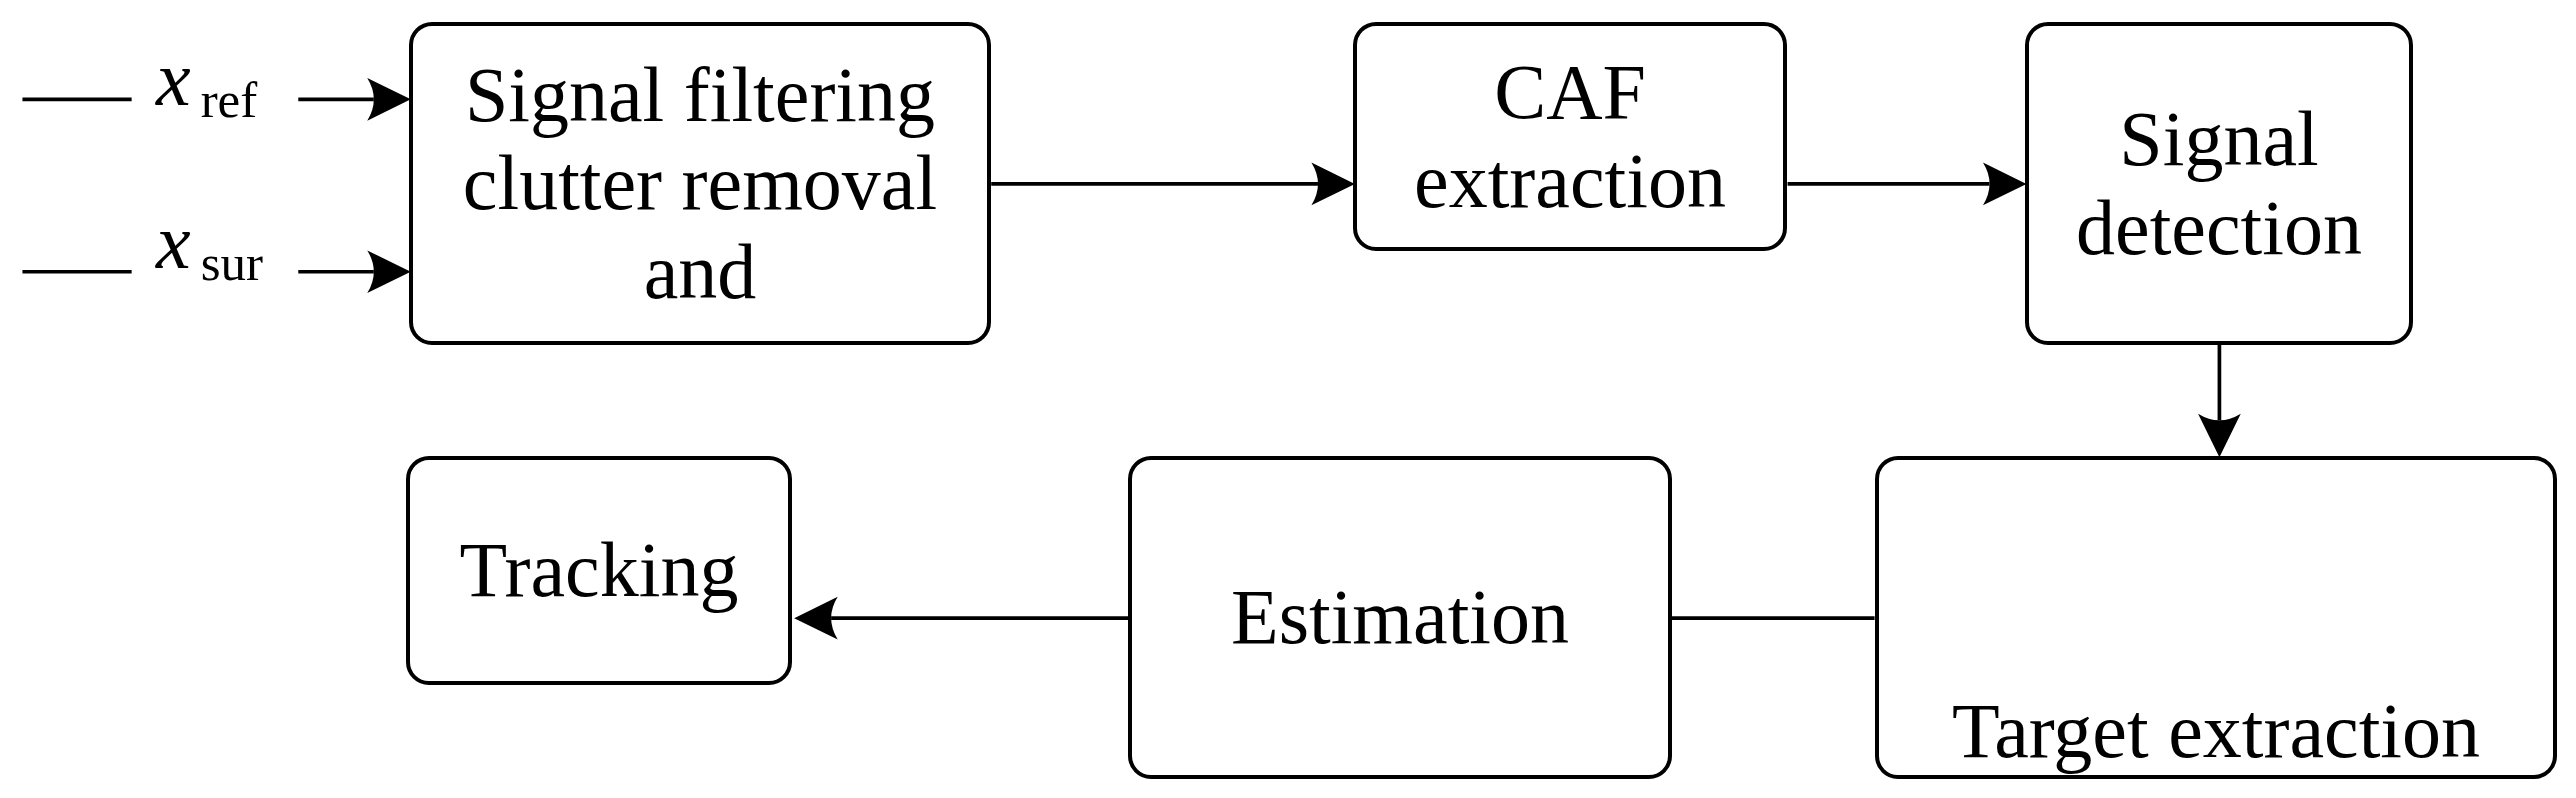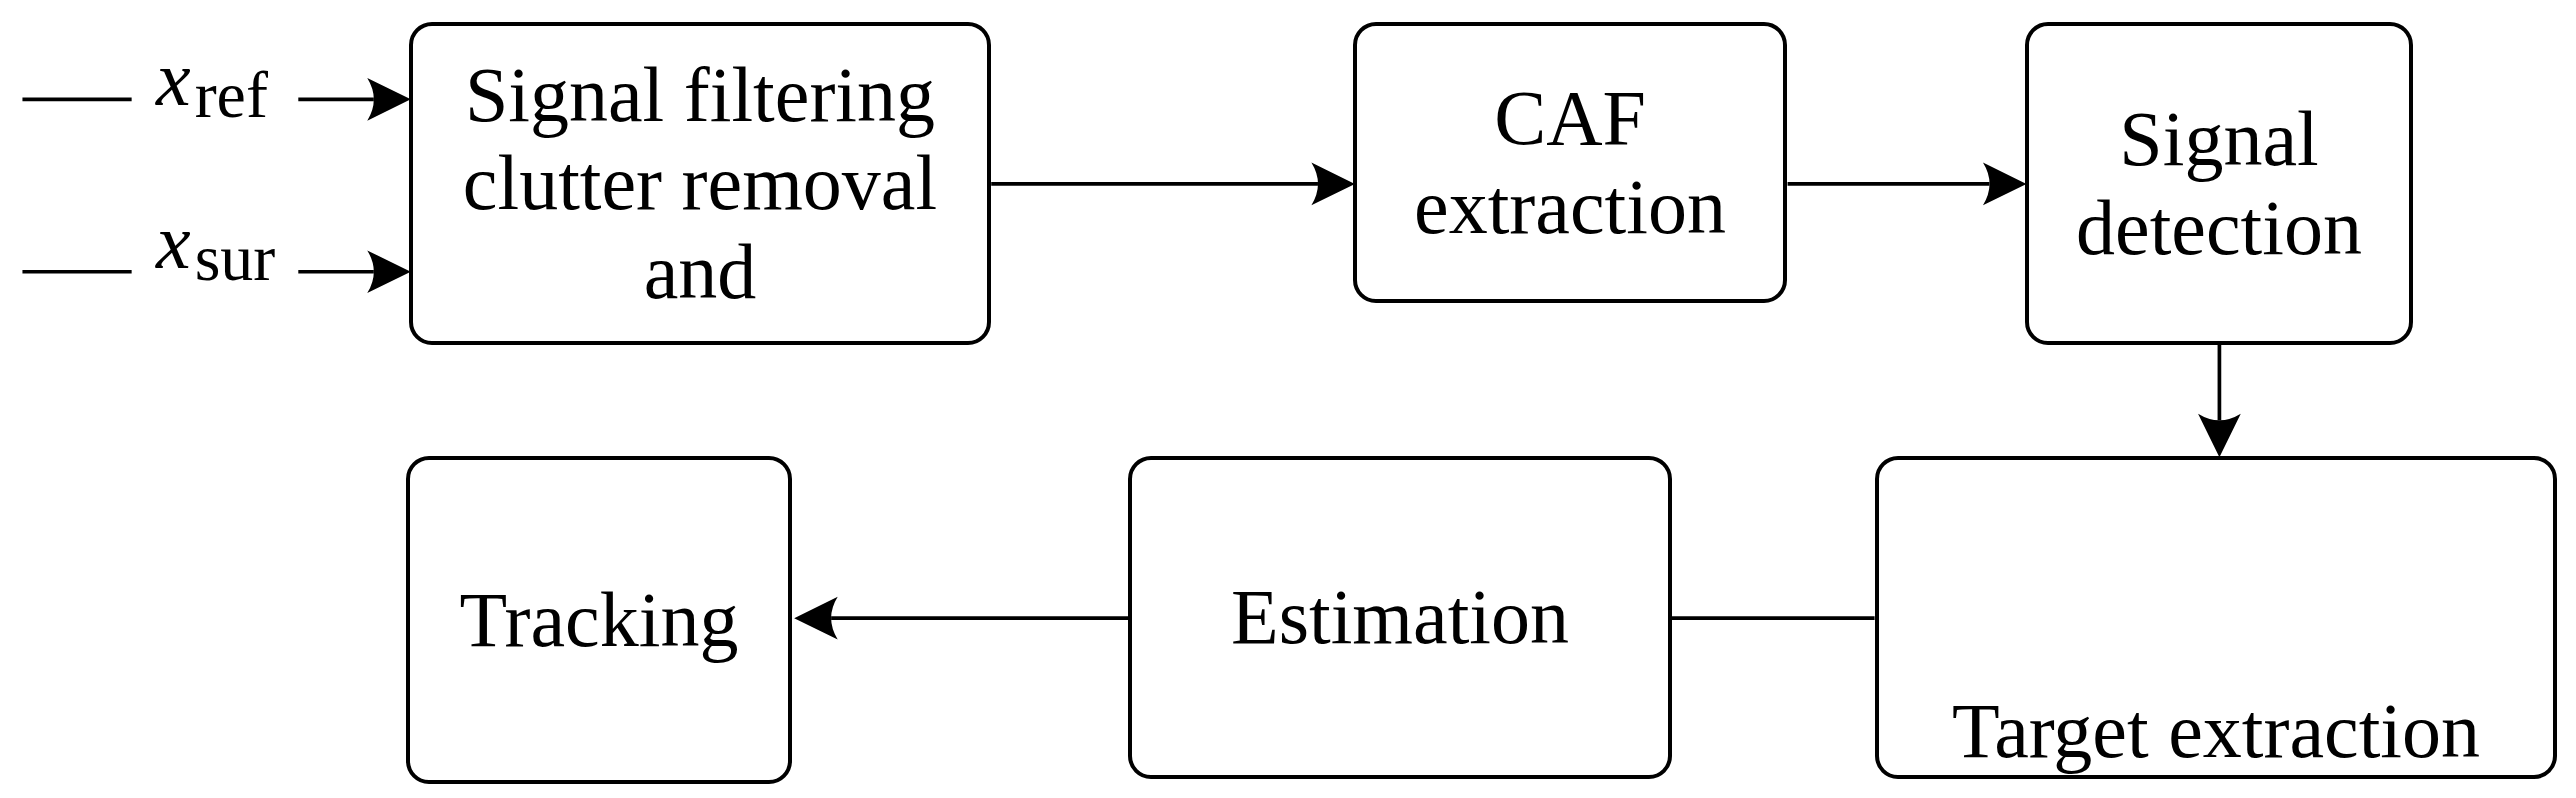--- a/index.html
+++ b/index.html
@@ -34,44 +34,44 @@
     align-items: center;
     justify-content: center;
     text-align: center;
     font-size: 78px;
     line-height: 1.13;
     color: #000000;
   }
   .block span { display: block; white-space: nowrap; }
 
   #block-signal-filtering { left: 409px;  top: 22px;  width: 582px; height: 323px; text-align: center; }
-  #block-caf-calculation  { left: 1353px; top: 22px;  width: 434px; height: 281px; }
+  #block-caf-calculation  { left: 1353px; top: 22px;  width: 434px; height: 229px; }
   #block-target-detection { left: 2025px; top: 22px;  width: 388px; height: 323px; }
   #block-target-extraction{ left: 1875px; top: 456px; width: 682px; height: 323px; justify-content: flex-end; }
   #block-estimation       { left: 1128px; top: 456px; width: 544px; height: 323px; }
-  #block-tracking         { left: 406px;  top: 456px; width: 386px; height: 328px; }
+  #block-tracking         { left: 406px;  top: 456px; width: 386px; height: 229px; }
 
   .input-label {
     position: absolute;
     left: 156px;
     line-height: 1;
     font-size: 78px;
     white-space: nowrap;
   }
   #input-label-ref { top: 40px; }
   #input-label-sur { top: 203px; }
   .input-label .var {
     font-style: italic;
   }
   .input-label .subscript {
     display: inline-block;
-    font-size: 66px;
+    font-size: 51px;
     line-height: 1;
     transform: translateY(11.5px);
-    margin-left: 4px;
+    margin-left: 10px;
   }
 </style>
 </head>
 <body>
 
 <div class="canvas">
 
   <svg class="connector-layer" viewBox="0 0 3137 972" xmlns="http://www.w3.org/2000/svg">
     <g stroke="#000000" stroke-width="4.5" fill="#000000">
 

